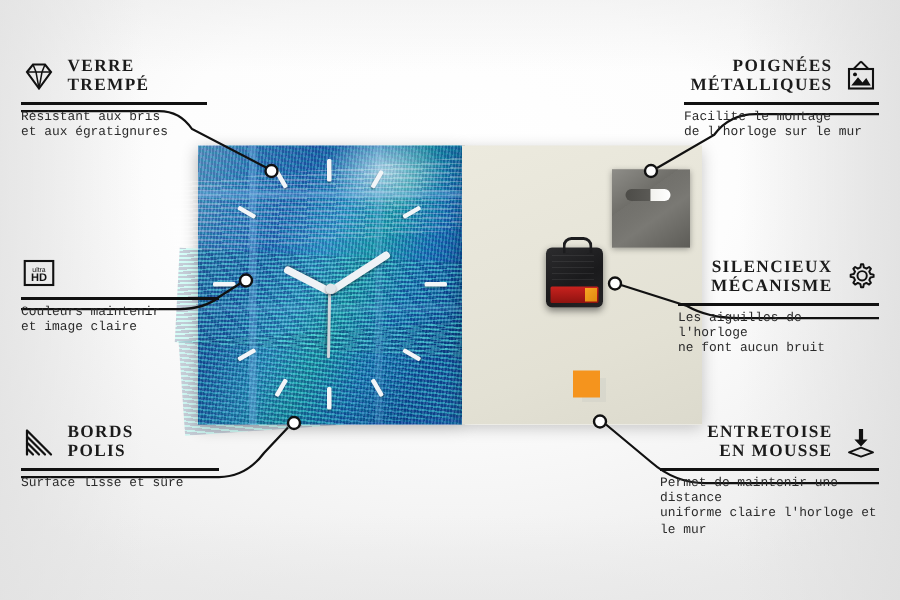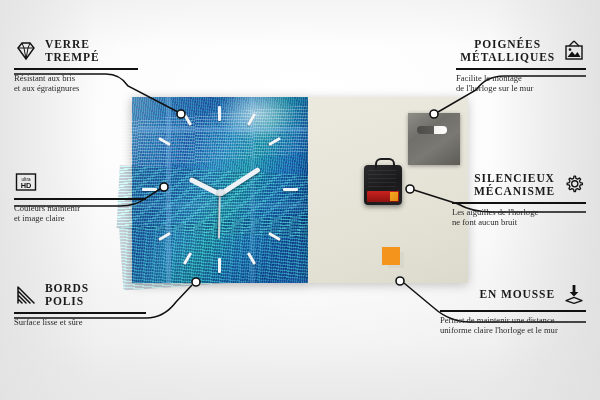--- a/index.html
+++ b/index.html
@@ -110,23 +110,23 @@
 
   
   .callout{position:absolute;}
   .callout .row{display:flex;align-items:center;gap:7px;}
   .callout.left .row{justify-content:flex-start;}
   .callout.right .row{justify-content:flex-end;}
   .title{
     font-family:"Liberation Serif", serif;font-weight:bold;
     font-size:11.5px;letter-spacing:.9px;color:#1b1b1b;line-height:13px;text-transform:uppercase;
   }
-  .callout.right .title{text-align:center;}
+  .callout.right .title{text-align:right;}
   .rule{height:1.6px;background:#111;margin:4px 0 3px 0;}
-  .desc{font-family:Liberation Serif, serif;font-size:8.6px;color:#2a2a2a;line-height:10.4px;}
+  .desc{font-family:Liberation Mono, monospace;font-size:8.6px;color:#2a2a2a;line-height:10.4px;}
   .callout.right .desc{text-align:left;}
   .ico{width:24px;height:24px;flex:0 0 24px;display:block;}
 
   
   #connectors{position:absolute;left:0;top:0;width:600px;height:400px;pointer-events:none;}
   #connectors path{fill:none;stroke:#111;stroke-width:1.5;}
   #connectors circle{fill:#ffffff;stroke:#111;stroke-width:1.6;}
 </style>
 </head>
 <body>
@@ -271,20 +271,21 @@
       </svg>
     </div>
     <div class="rule"></div>
     <div class="desc">Les aiguilles de l'horloge</div>
     <div class="desc">ne font aucun bruit</div>
   </div>
 
   <div class="callout right" style="left:440px;top:282px;width:146px;">
     <div class="row">
       <div>
+        <div class="title">ENTRETOISE</div>
         <div class="title">EN MOUSSE</div>
       </div>
       <svg class="ico" viewBox="0 0 24 24">
         <path d="M10.6 3 H13.4 V10 H16.4 L12 14.6 L7.6 10 H10.6 Z" fill="#111"></path>
         <path d="M12 15.4 L20 18.6 L12 21.4 L4 18.6 Z" fill="none" stroke="#111" stroke-width="1.3" stroke-linejoin="round"></path>
       </svg>
     </div>
     <div class="rule"></div>
     <div class="desc">Permet de maintenir une distance</div>
     <div class="desc">uniforme claire l'horloge et le mur</div>

